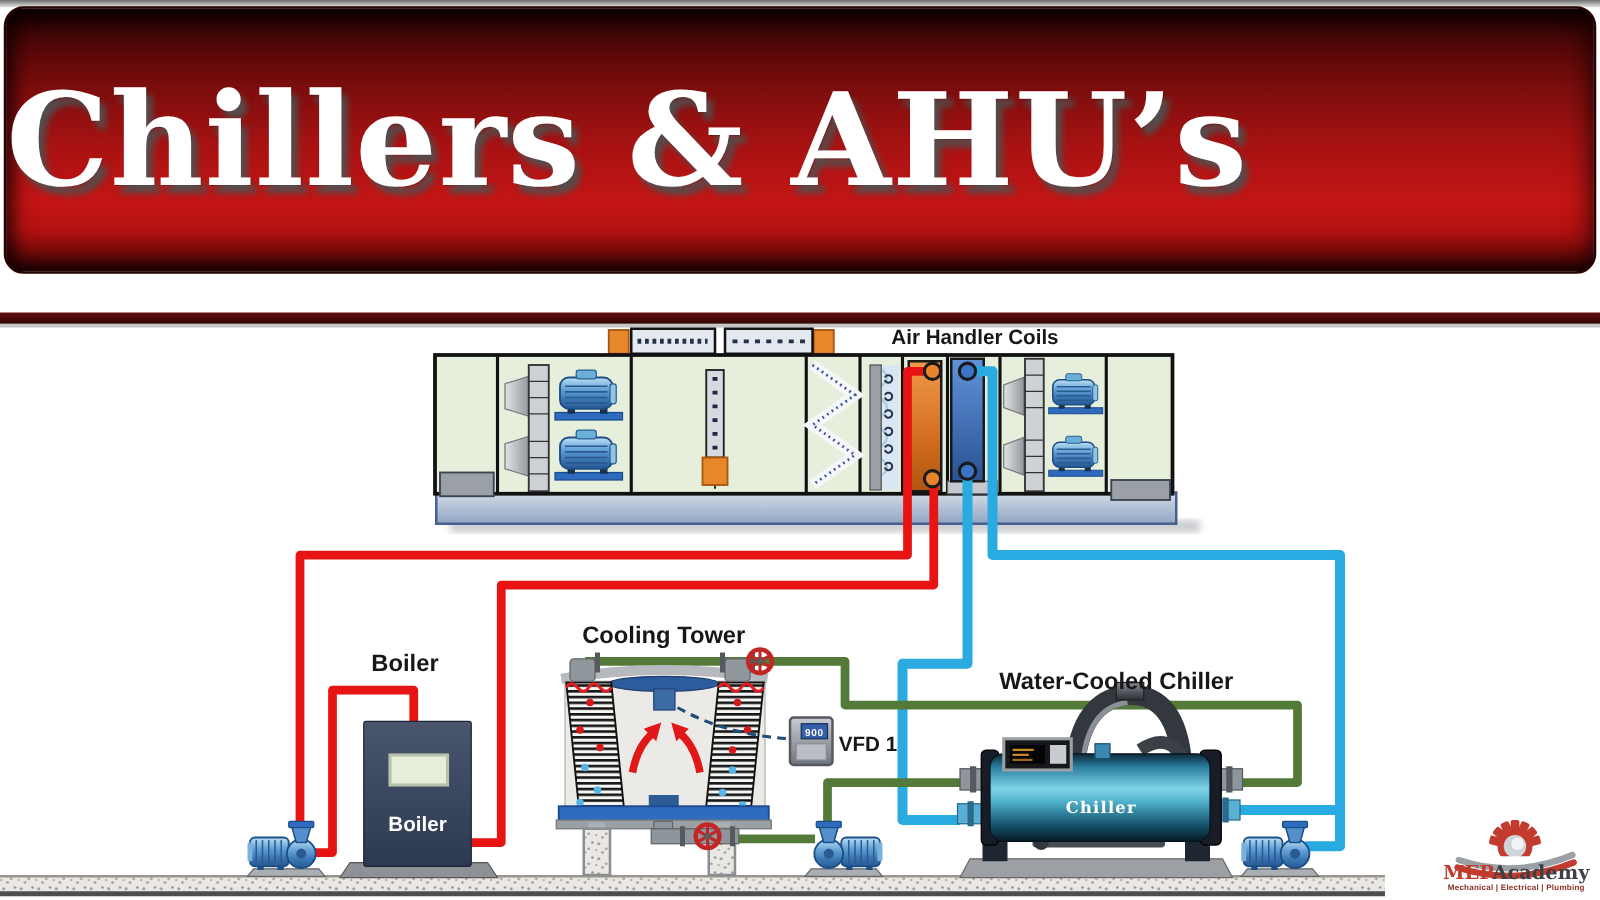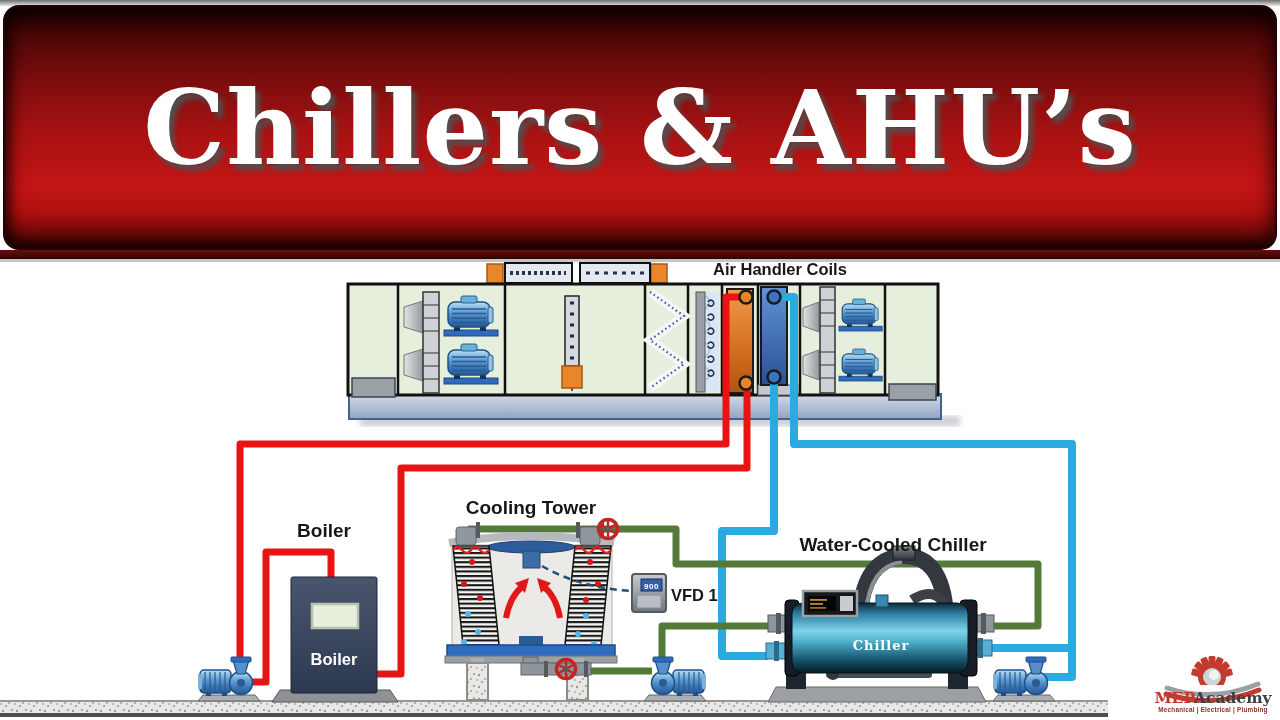--- a/index.html
+++ b/index.html
@@ -1,27 +1,27 @@
 <!DOCTYPE html>
 <html><head>
 <meta charset="utf-8">
 <style>
   * { margin:0; padding:0; box-sizing:border-box; }
   html,body { background:#fff; }
   .stage { position:relative; width:1280px; height:720px; background:#ffffff;
            overflow:hidden; font-family:"Liberation Sans", sans-serif; }
   .top-strip { position:absolute; left:0; top:0; width:1280px; height:6px;
                background:linear-gradient(#6e6e6e,#e8e8e8); }
-  .banner { position:absolute; left:3px; top:5px; width:1274px; height:245px;
+  .banner { position:absolute; left:3px; top:5px; width:1274px; height:214px;
             border-radius:16px; border:2px solid #260202;
             background:linear-gradient(180deg,#1c0101 0%,#4a0606 10%,#7c0d0d 30%,
                         #a81212 52%,#c41515 74%,#b51111 84%,#6e0909 95%,#3a0404 100%);
             box-shadow:inset 0 12px 24px rgba(0,0,0,.55), inset 0 -10px 16px rgba(0,0,0,.45),
                        inset 6px 0 10px rgba(0,0,0,.35);
-            display:flex; align-items:center; justify-content:center; }
+            display:flex; align-items:center; justify-content:flex-start; }
   .banner-title { font-family:"DejaVu Serif","Liberation Serif",serif; font-weight:bold;
                   font-size:103px; color:#ffffff; letter-spacing:1px; white-space:nowrap;
                   text-shadow:5px 6px 5px rgba(80,80,80,.95), 1px 1px 0 rgba(0,0,0,.25); }
   .bottom-strip { position:absolute; left:0; top:250px; width:1280px; height:9px;
                   background:linear-gradient(#641010,#330303); }
   .bottom-strip-shadow { position:absolute; left:0; top:259px; width:1280px; height:3px;
                   background:rgba(150,150,150,.55); }
   svg { position:absolute; left:0; top:0; }
   svg text { font-family:"Liberation Sans", sans-serif; }
   .lbl-lg { font-size:19px; font-weight:700; fill:#171717; }

